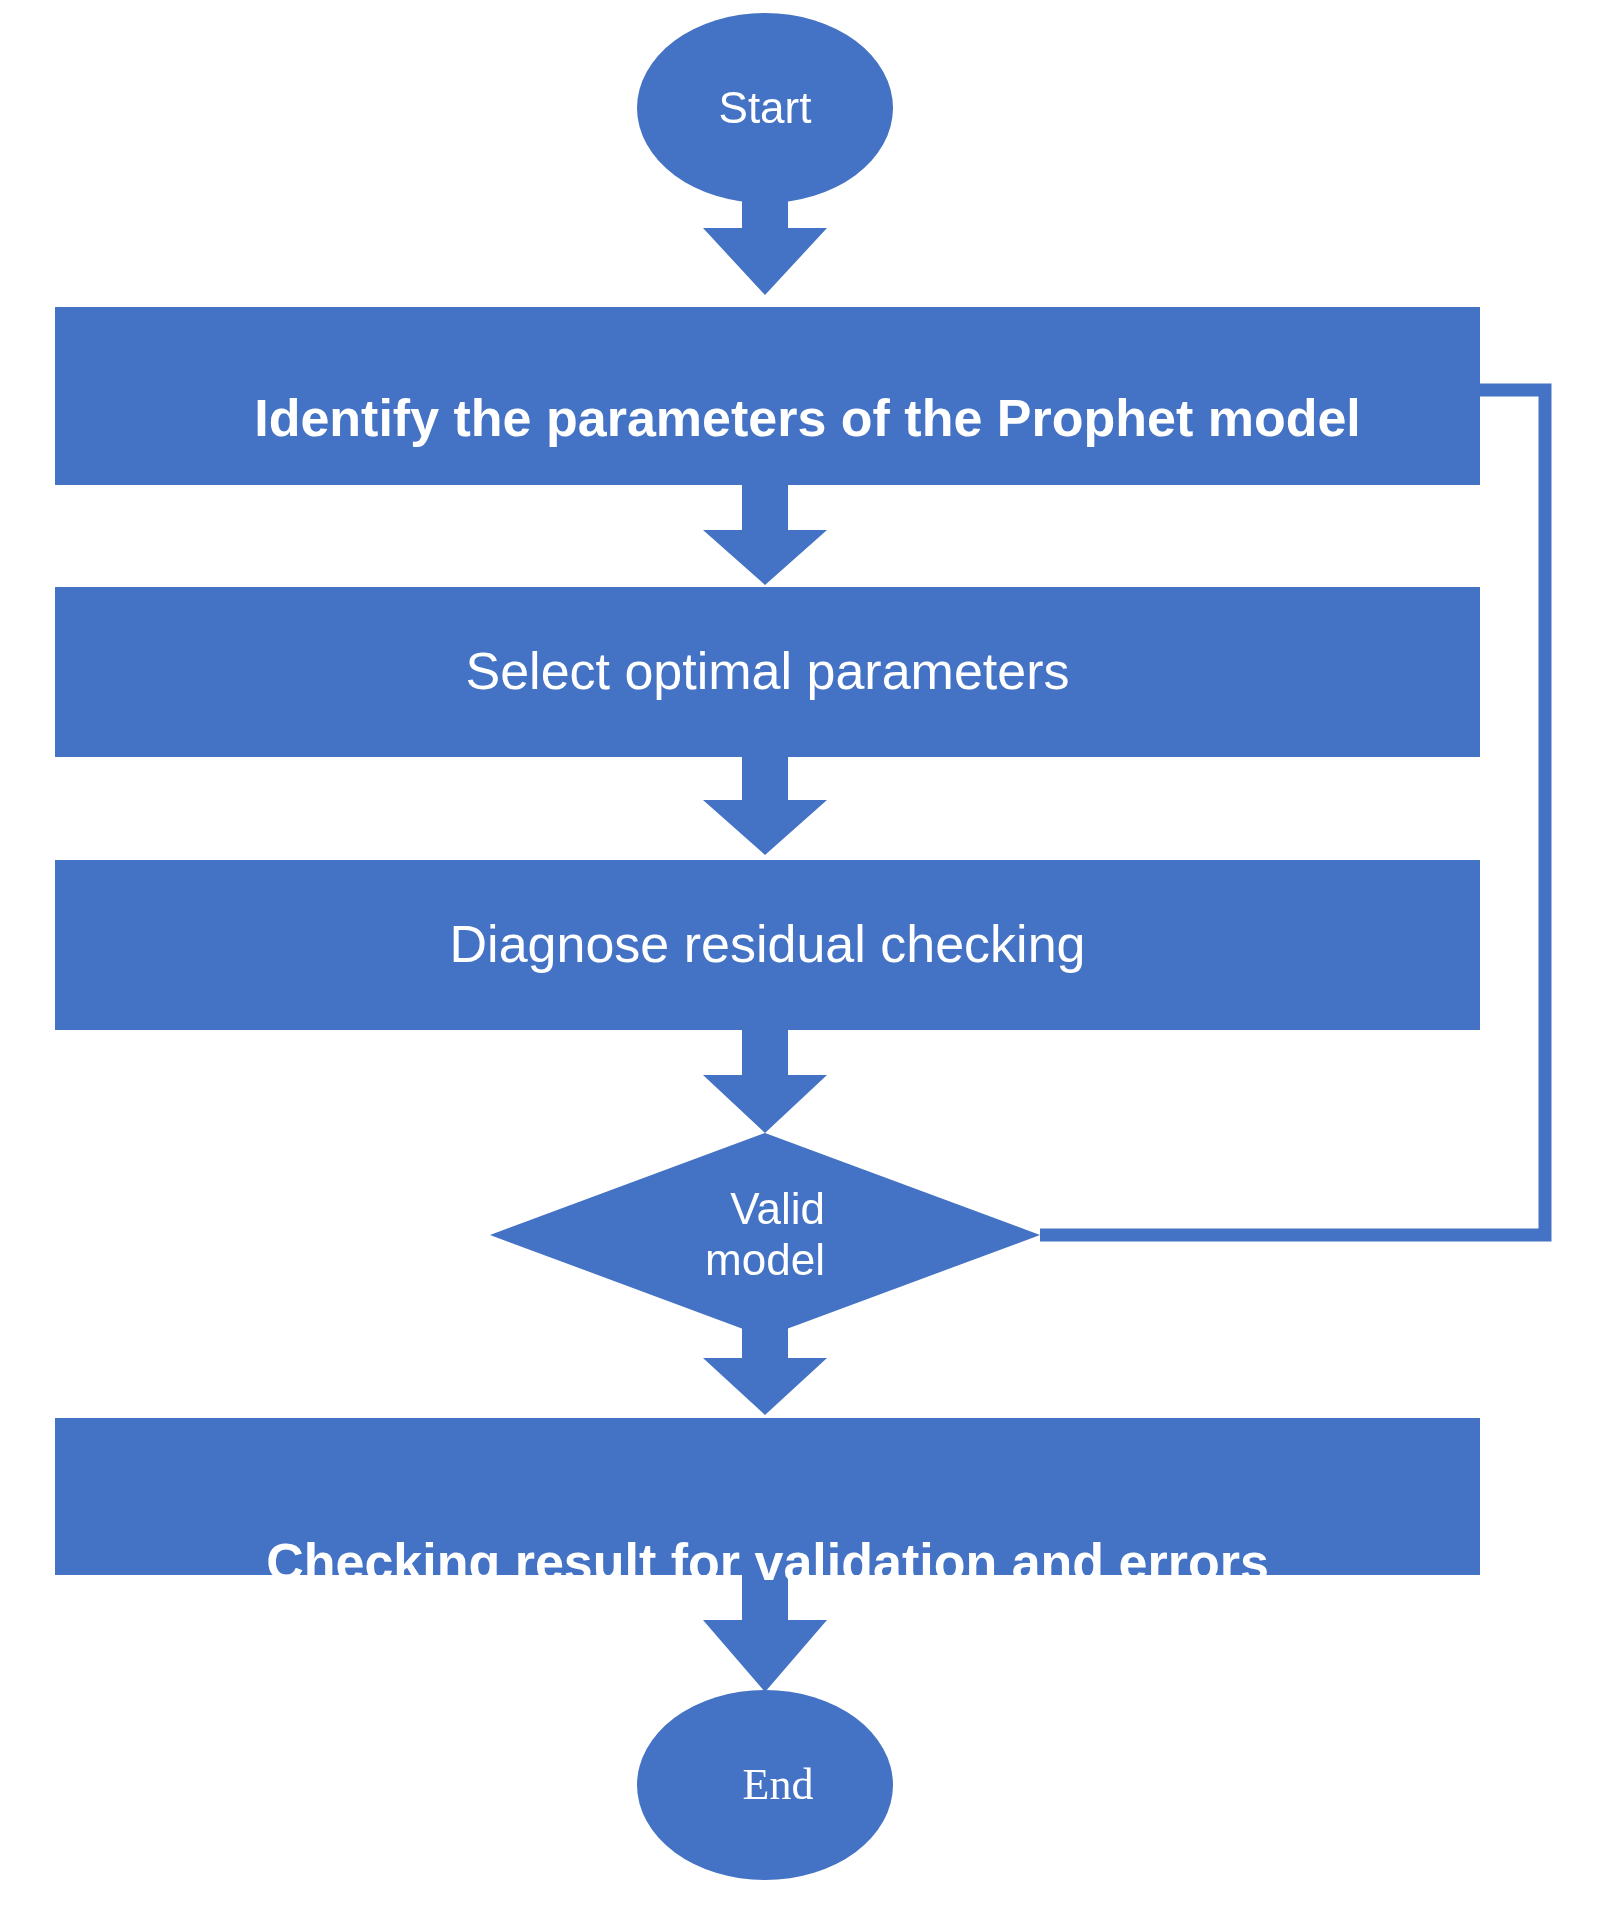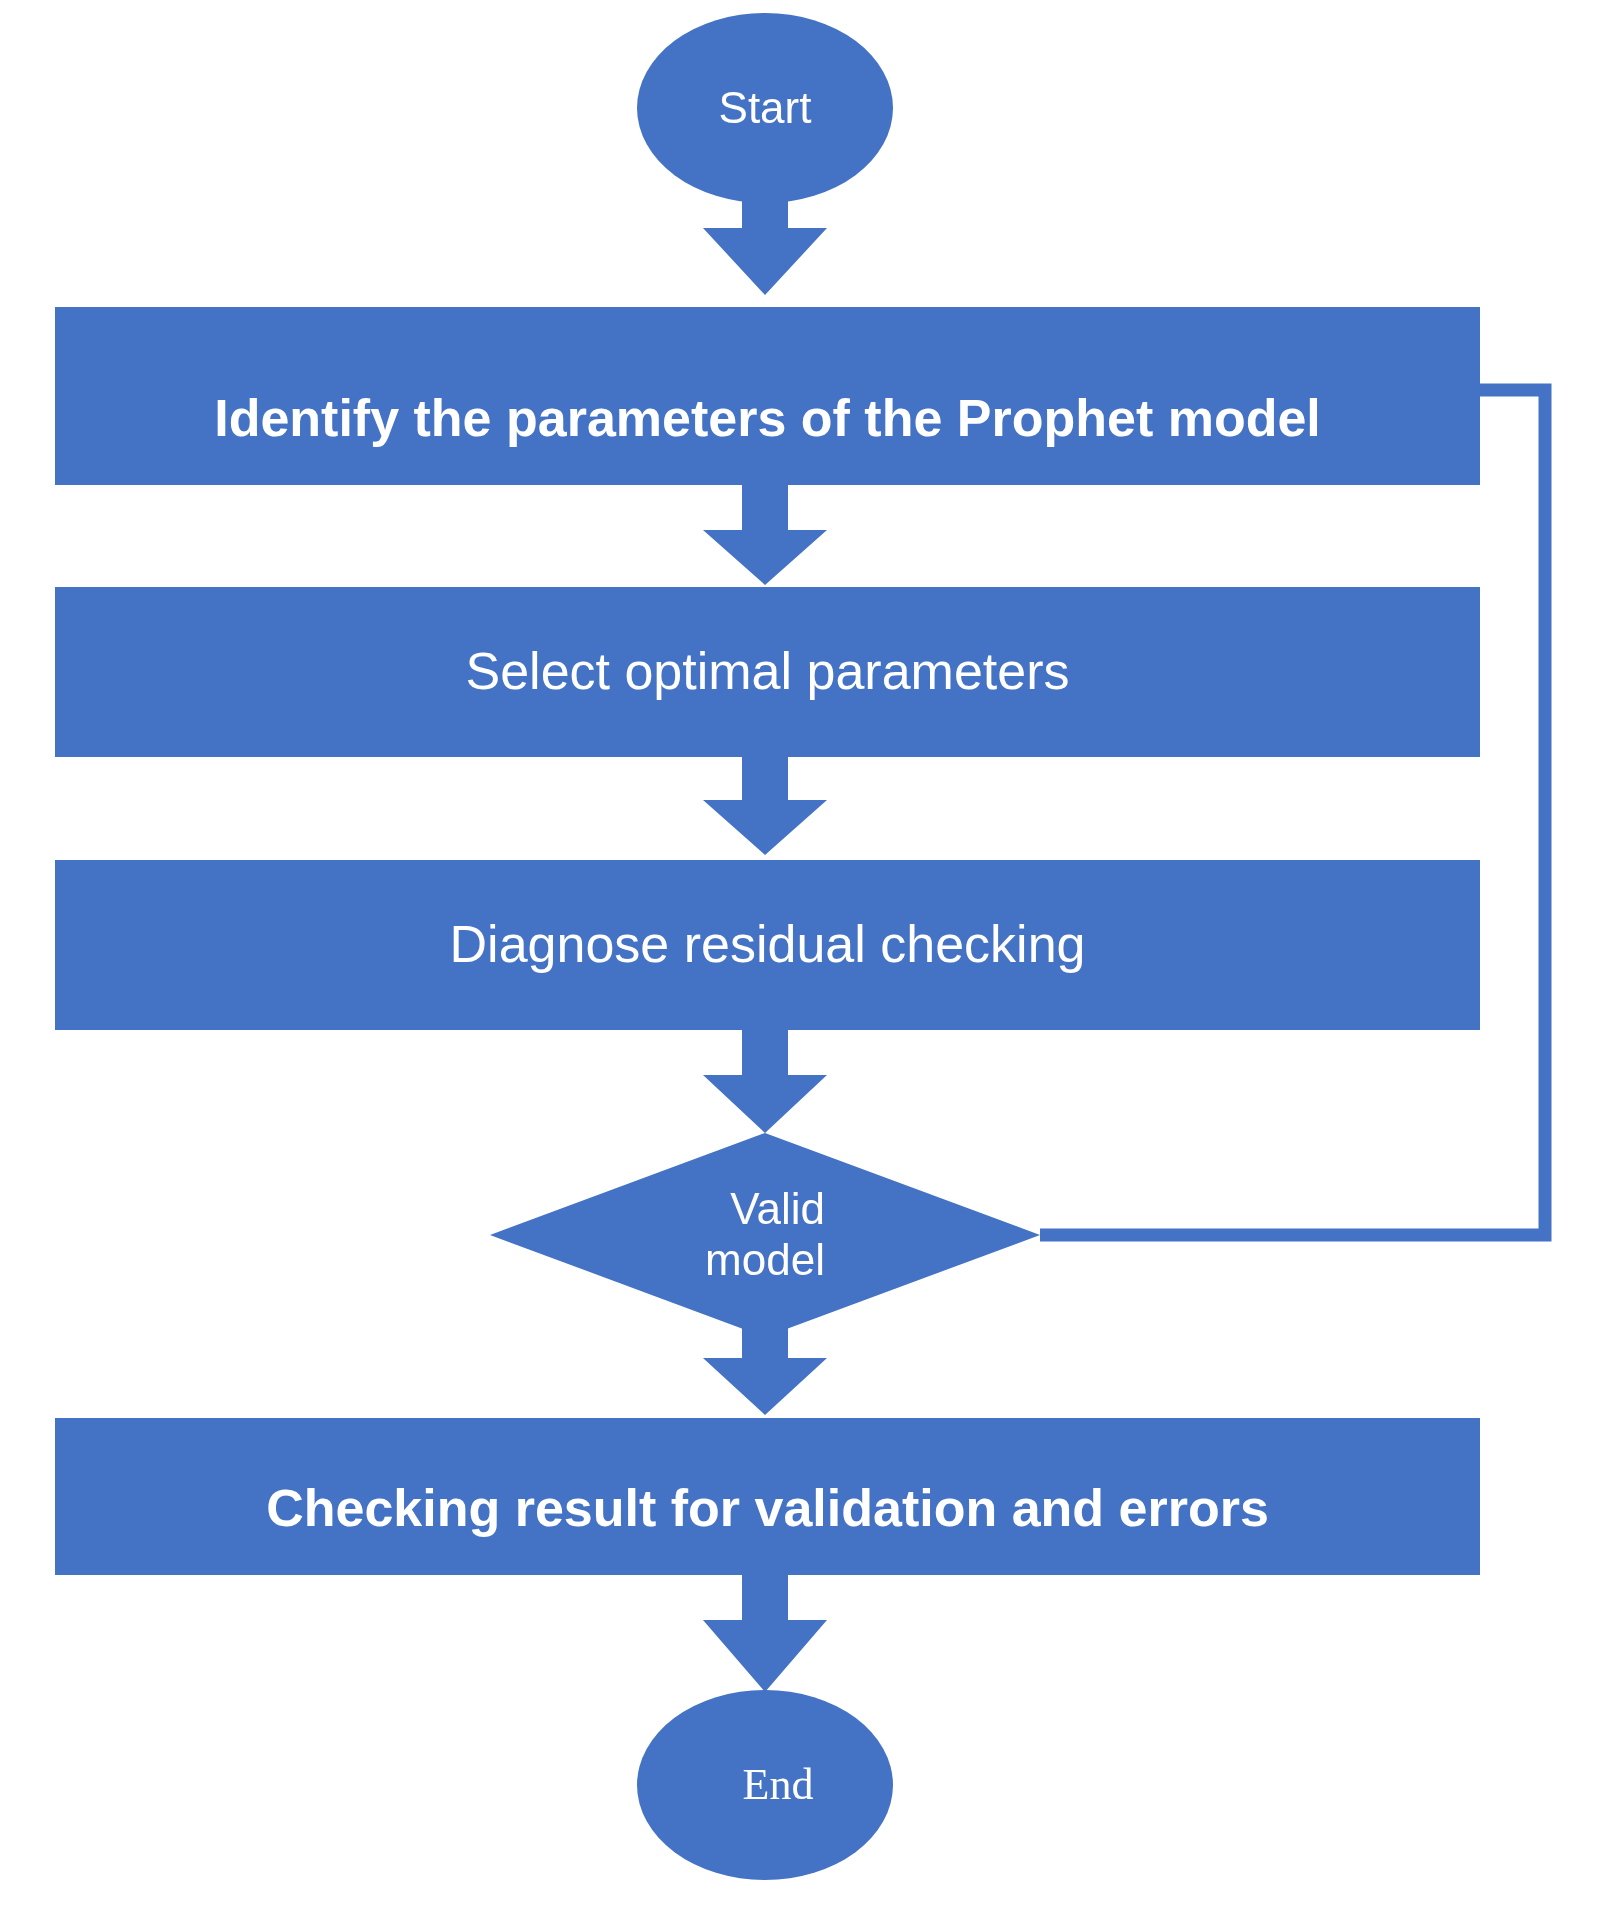--- a/index.html
+++ b/index.html
@@ -83,26 +83,26 @@
 
     <rect x="55" y="1418" width="1425" height="157" fill="#4472C4"></rect>
 
     <path d="M 742 1575 L 788 1575 L 788 1620 L 827 1620 L 765 1692 L 703 1620 L 742 1620 Z" fill="#4472C4"></path>
 
     <ellipse cx="765" cy="1785" rx="128" ry="95" fill="#4472C4"></ellipse>
   </svg>
 
   <div class="node-label lbl-terminal" style="left:637px; top:13px; width:256px; height:190px;">Start</div>
 
-  <div class="node-label lbl-process-bold" style="left:55px; top:307px; width:1425px; height:224px;">Identify the parameters of the Prophet model</div>
+  <div class="node-label lbl-process-bold" style="left:55px; top:307px; width:1425px; height:224px;padding-left:40px;">Identify the parameters of the Prophet model</div>
 
   <div class="node-label lbl-process" style="left:55px; top:860px; width:1425px; height:170px;">Diagnose residual checking</div>
 
   <div class="node-label lbl-process" style="left:55px; top:587px; width:1425px; height:170px;">Select optimal parameters</div>
 
   <div class="node-label lbl-decision" style="left:565px; top:1133px; width:400px; height:204px;">Valid
 model</div>
 
-  <div class="node-label lbl-process-bold" style="left:55px; top:1430px; width:1425px; height:157px;">Checking result for validation and errors</div>
+  <div class="node-label lbl-process-bold" style="left:55px; top:1484px; width:1425px; height:157px;">Checking result for validation and errors</div>
 
   <div class="node-label lbl-terminal" style="left:650px; top:1690px; width:256px; height:190px;font-family:Liberation Serif, serif;">End</div>
 
 </div>
 
 </body></html>

